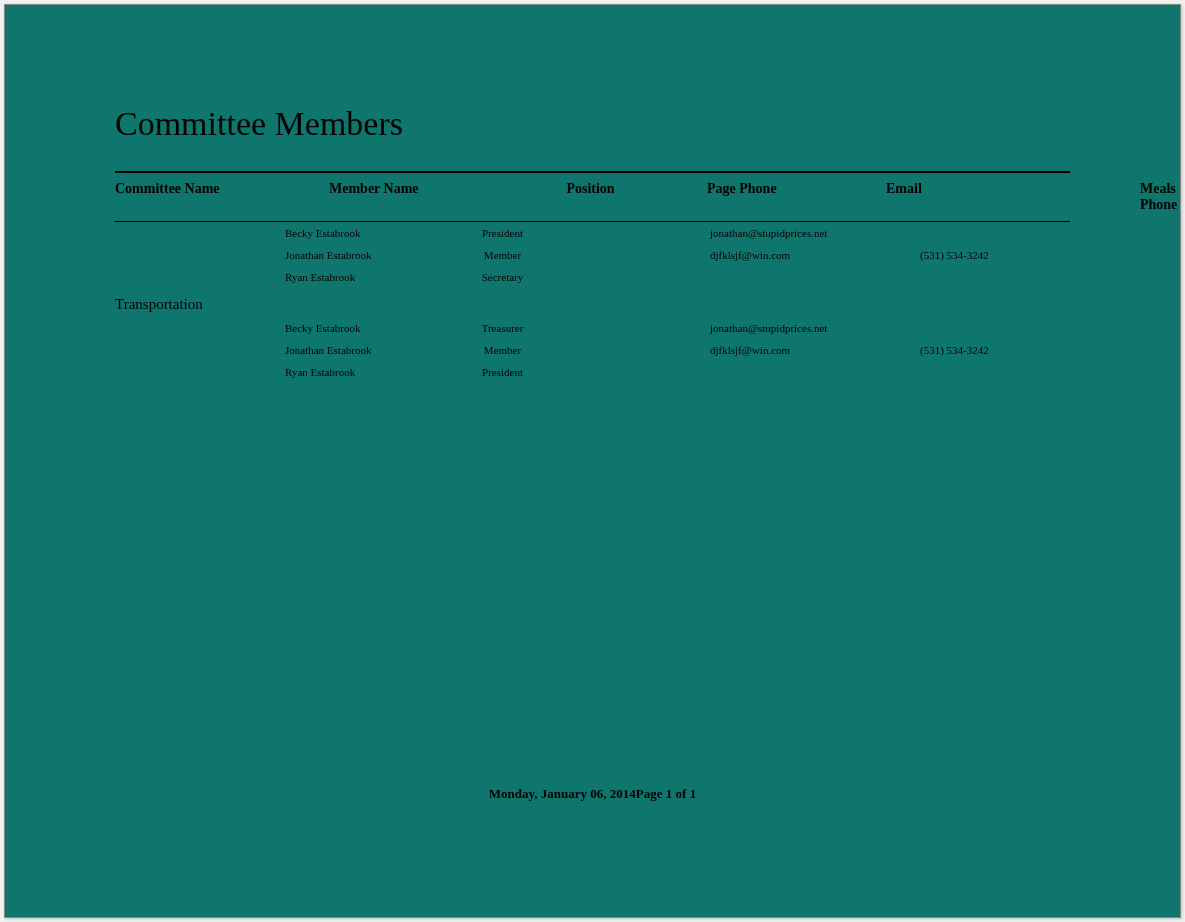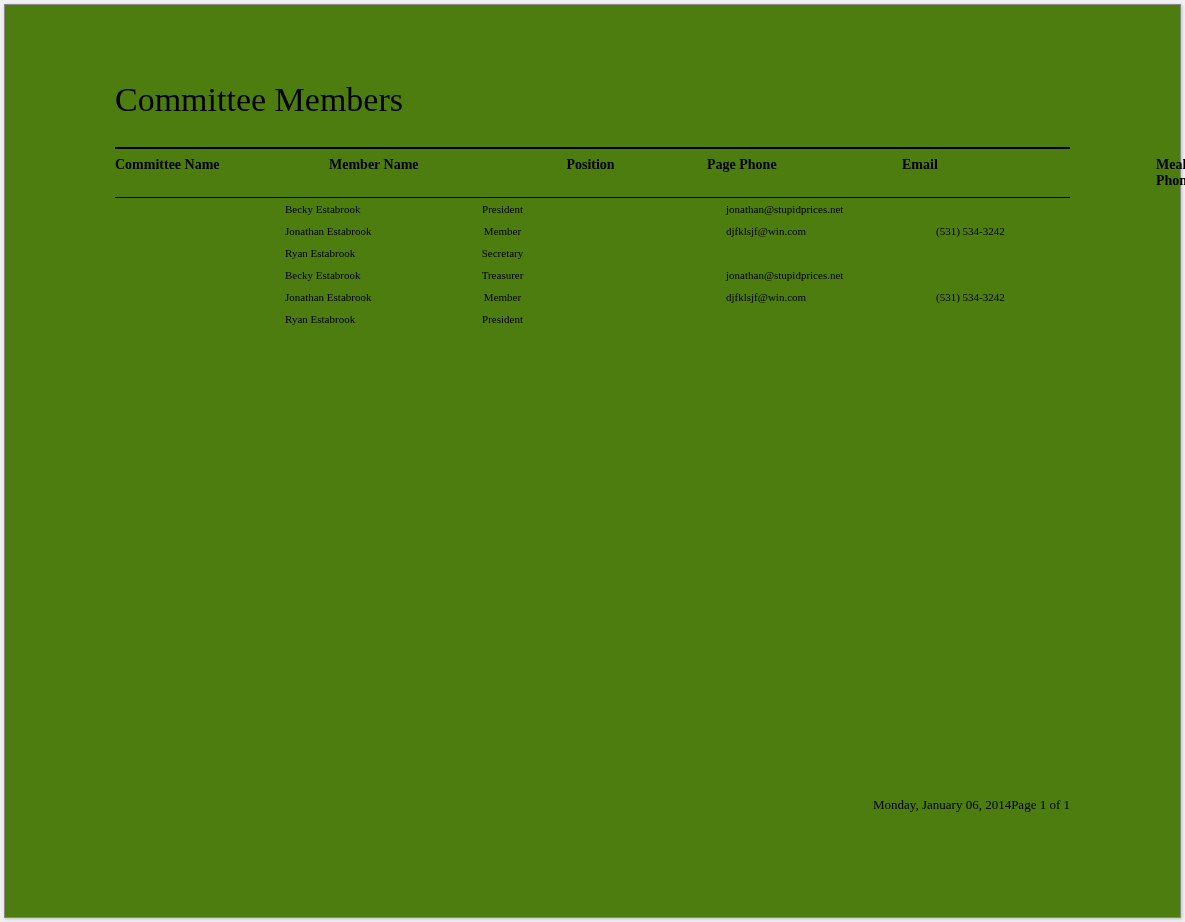--- a/index.html
+++ b/index.html
@@ -10,26 +10,26 @@
     body {
       background: #f0f0f0;
       font-family: "Times New Roman", Times, serif;
       display: flex;
       justify-content: center;
       align-items: flex-start;
       min-height: 100vh;
       padding: 4px;
     }
     .page {
-      background: #4d7c0f;
+      background: #0f766e;
       width: 1177px;
       height: 914px;
       border: 1px solid #888;
       box-shadow: 1px 1px 3px rgba(0,0,0,0.2);
-      padding: 76px 110px 60px 110px;
+      padding: 100px 110px 60px 110px;
       position: relative;
       display: flex;
       flex-direction: column;
     }
     .title {
       font-size: 34px;
       font-weight: normal;
       margin-bottom: 28px;
     }
     .header-row {
@@ -64,33 +64,33 @@
       flex-shrink: 0;
       text-align: center;
     }
     .col-work {
       width: 135px;
       flex-shrink: 0;
     }
     .col-email {
       width: 210px;
       flex-shrink: 0;
-      margin-left: 16px;
     }
     .col-home {
       flex: 1;
     }
     .footer {
       position: absolute;
       left: 110px;
       right: 110px;
-      bottom: 104px;
+      bottom: 115px;
       display: flex;
-      justify-content: flex-end;
+      justify-content: center;
       font-size: 13px;
+      font-weight: bold;
     }
   </style>
 </head>
 <body>
 
 <div class="page">
   <div class="title">Committee Members</div>
 
   <div class="header-row">
     <div class="col-committee">Committee Name</div>
@@ -119,20 +119,23 @@
         <div class="col-home">(531) 534-3242</div>
       </div>
       <div class="body-row">
         <div class="col-committee"></div>
         <div class="col-member">Ryan Estabrook</div>
         <div class="col-position">Secretary</div>
         <div class="col-work"></div>
         <div class="col-email"></div>
         <div class="col-home"></div>
       </div>
+      <div class="group-row">
+        <div class="col-committee">Transportation</div>
+      </div>
       <div class="body-row">
         <div class="col-committee"></div>
         <div class="col-member">Becky Estabrook</div>
         <div class="col-position">Treasurer</div>
         <div class="col-work"></div>
         <div class="col-email">jonathan@stupidprices.net</div>
         <div class="col-home"></div>
       </div>
       <div class="body-row">
         <div class="col-committee"></div>

